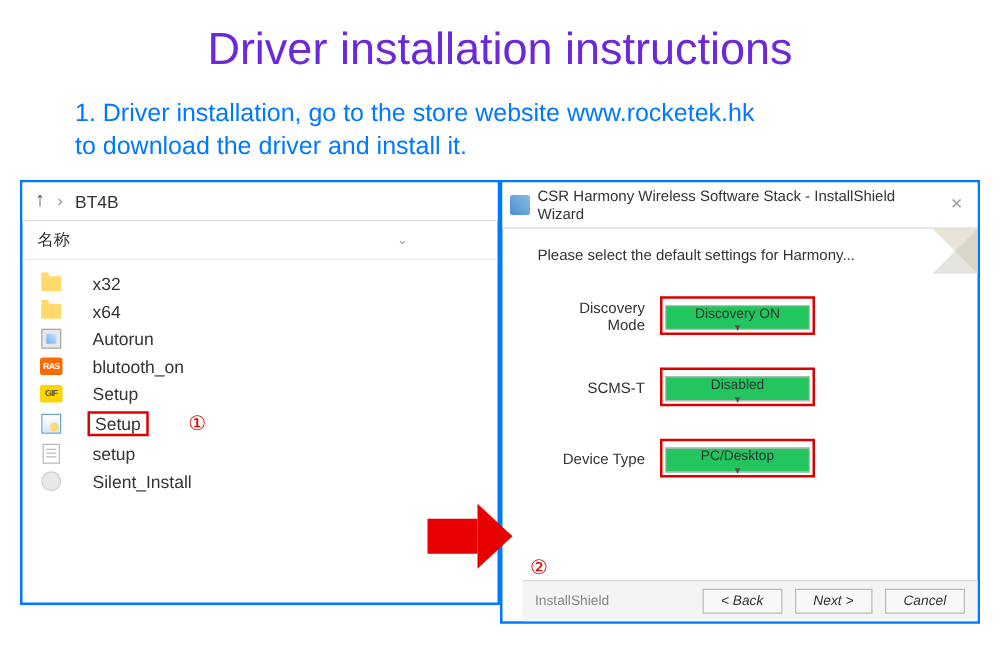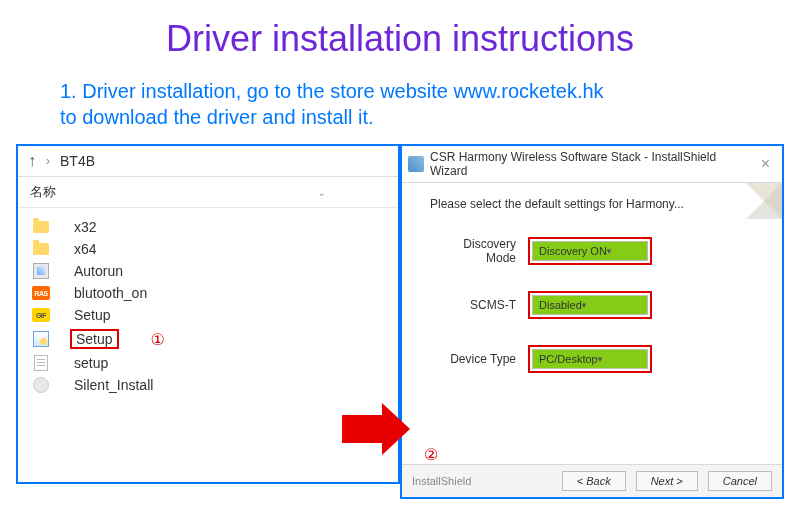--- a/index.html
+++ b/index.html
@@ -42,26 +42,26 @@
 
 
 .dlg-titlebar { background: #fff; border-bottom: 1px solid #d8d8d8; padding: 4px 6px; display: flex; align-items: center; gap: 6px; font-size: 12px; color: #333; position: relative; }
 .dlg-ico { width: 16px; height: 16px; background: linear-gradient(45deg,#4a90d0,#8abce0); border-radius: 2px; flex-shrink: 0; }
 .dlg-close { margin-left: auto; color: #999; font-size: 16px; padding: 0 6px; }
 .dlg-body { padding: 14px 28px; position: relative; height: calc(100% - 56px); }
 .dlg-prompt { font-size: 12px; color: #333; margin-bottom: 26px; }
 .form-row { display: flex; align-items: center; margin-bottom: 26px; }
 .form-label { font-size: 12px; color: #333; width: 98px; text-align: right; padding-right: 12px; }
 .dropdown-wrap { border: 2px solid #d00; padding: 2px; }
-.dropdown { display: inline-flex; align-items: center; justify-content: flex-start; width: 116px; height: 20px; background: #84cc16; border: 1px solid #bbb; font-size: 11px; padding: 0 6px; color: #333; }
+.dropdown { display: inline-flex; align-items: center; justify-content: space-between; width: 116px; height: 20px; background: #22c55e; border: 1px solid #bbb; font-size: 11px; padding: 0 6px; color: #333; flex-direction: column; }
 .dd-caret { font-size: 9px; color: #555; }
 .circled2 { position: absolute; left: 22px; bottom: 14px; color: #d00; font-size: 16px; }
 .page-corner { position: absolute; top: 0; right: 0; width: 0; height: 0; border-left: 36px solid transparent; border-top: 36px solid #e8e4d8; }
 .page-corner::after { content:""; position:absolute; top:-36px; right:0; width:0; height:0; border-left: 36px solid transparent; border-bottom: 36px solid #ccc8bc; opacity:0.5;}
-.dlg-footer { border-top: 1px solid #d8d8d8; padding: 6px 10px; display: flex; align-items: center; font-size: 11px; color: #888; position: absolute; bottom: 0; left: 0; right: 0; background: #f4f4f4;}
+.dlg-footer { border-top: 1px solid #d8d8d8; padding: 6px 10px; display: flex; align-items: center; font-size: 11px; color: #888; position: absolute; bottom: 0; left: 16px; right: 0; background: #f4f4f4;}
 .dlg-buttons { margin-left: auto; display: flex; gap: 10px; }
 .dlg-btn { background: #f8f8f8; border: 1px solid #bbb; padding: 3px 14px; font-size: 11px; color: #333; min-width: 60px; text-align: center; font-style: italic; }
 </style>
 </head>
 <body>
 
 <h1 class="page-title">Driver installation instructions</h1>
 <div class="instruction" style="white-space: pre-line">1. Driver installation, go to the store website www.rocketek.hk
      to download the driver and install it.</div>
 

